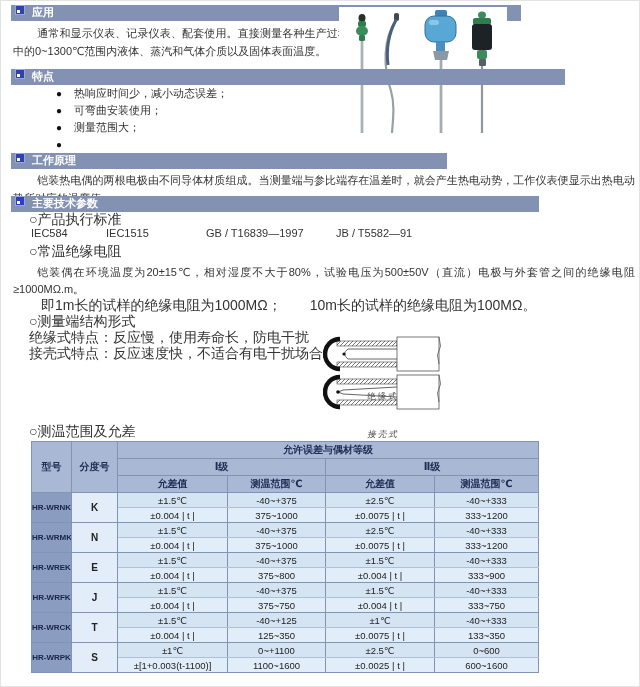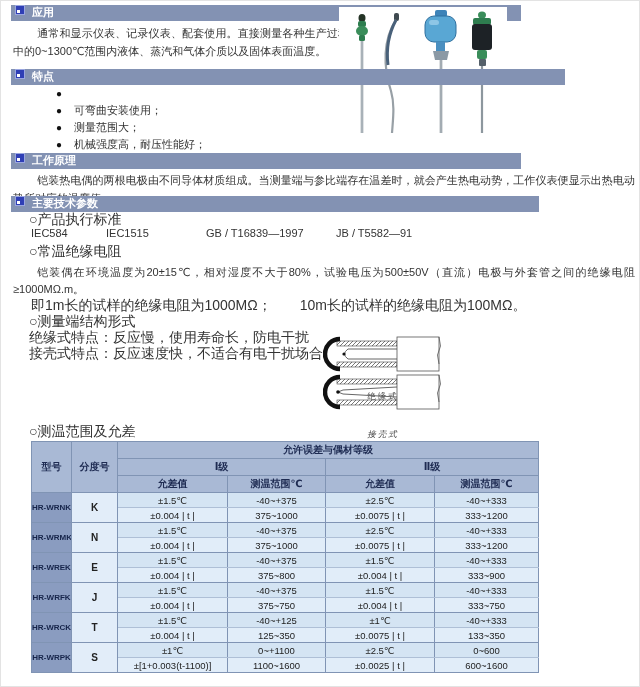--- a/index.html
+++ b/index.html
@@ -100,55 +100,55 @@
     </svg>
   </figure>
 
   <div class="bar" style="top:68px;width:554px;">
     <span class="bar-icon"></span>
     <span>特点</span>
   </div>
   <ul class="features">
     <li>
         <span class="dot">●</span>
+        <span>热响应时间少，减小动态误差；</span>
       </li>
     <li>
         <span class="dot">●</span>
         <span>可弯曲安装使用；</span>
       </li>
     <li>
         <span class="dot">●</span>
         <span>测量范围大；</span>
       </li>
     <li>
         <span class="dot">●</span>
-        <span>机械强度高，耐压性能好；</span>
       </li>
   </ul>
 
-  <div class="bar" style="top:152px;width:510px;">
+  <div class="bar" style="top:152px;width:436px;">
     <span class="bar-icon"></span>
     <span>工作原理</span>
   </div>
   <p class="para" style="left:12px;top:170px;width:622px;">铠装热电偶的两根电极由不同导体材质组成。当测量端与参比端存在温差时，就会产生热电动势，工作仪表便显示出热电动势所对应的温度值。</p>
 
   <div class="bar" style="top:195px;width:528px;">
     <span class="bar-icon"></span>
     <span>主要技术参数</span>
   </div>
 
   <div class="smalltxt" style="left:28px;top:210px;">○产品执行标准</div>
   <span class="std-item" style="left:30px;top:226px;">IEC584</span>
   <span class="std-item" style="left:105px;top:226px;">IEC1515</span>
   <span class="std-item" style="left:205px;top:226px;">GB / T16839—1997</span>
   <span class="std-item" style="left:335px;top:226px;">JB / T5582—91</span>
 
   <div class="smalltxt" style="left:28px;top:242px;">○常温绝缘电阻</div>
   <p class="para" style="left:12px;top:263px;width:622px;line-height:17px;">铠装偶在环境温度为20±15℃，相对湿度不大于80%，试验电压为500±50V（直流）电极与外套管之间的绝缘电阻≥1000MΩ.m。</p>
-  <div class="smalltxt" style="left:30px;top:296px;">即1m长的试样的绝缘电阻为1000MΩ；　　10m长的试样的绝缘电阻为100MΩ。</div>
+  <div class="smalltxt" style="left:40px;top:296px;">即1m长的试样的绝缘电阻为1000MΩ；　　10m长的试样的绝缘电阻为100MΩ。</div>
 
   <div class="smalltxt" style="left:28px;top:312px;">○测量端结构形式</div>
   <div class="smalltxt" style="left:28px;top:344px;">接壳式特点：反应速度快，不适合有电干扰场合</div>
   <div class="smalltxt" style="left:28px;top:328px;">绝缘式特点：反应慢，使用寿命长，防电干扰</div>
 
   <div class="diagram" style="top:334px;">
     <svg width="120" height="38" viewBox="0 0 120 38">
       <defs>
         <pattern id="h1" width="4" height="4" patternUnits="userSpaceOnUse">
           <path d="M0 4 L4 0" stroke="#555" stroke-width="0.8"></path>

